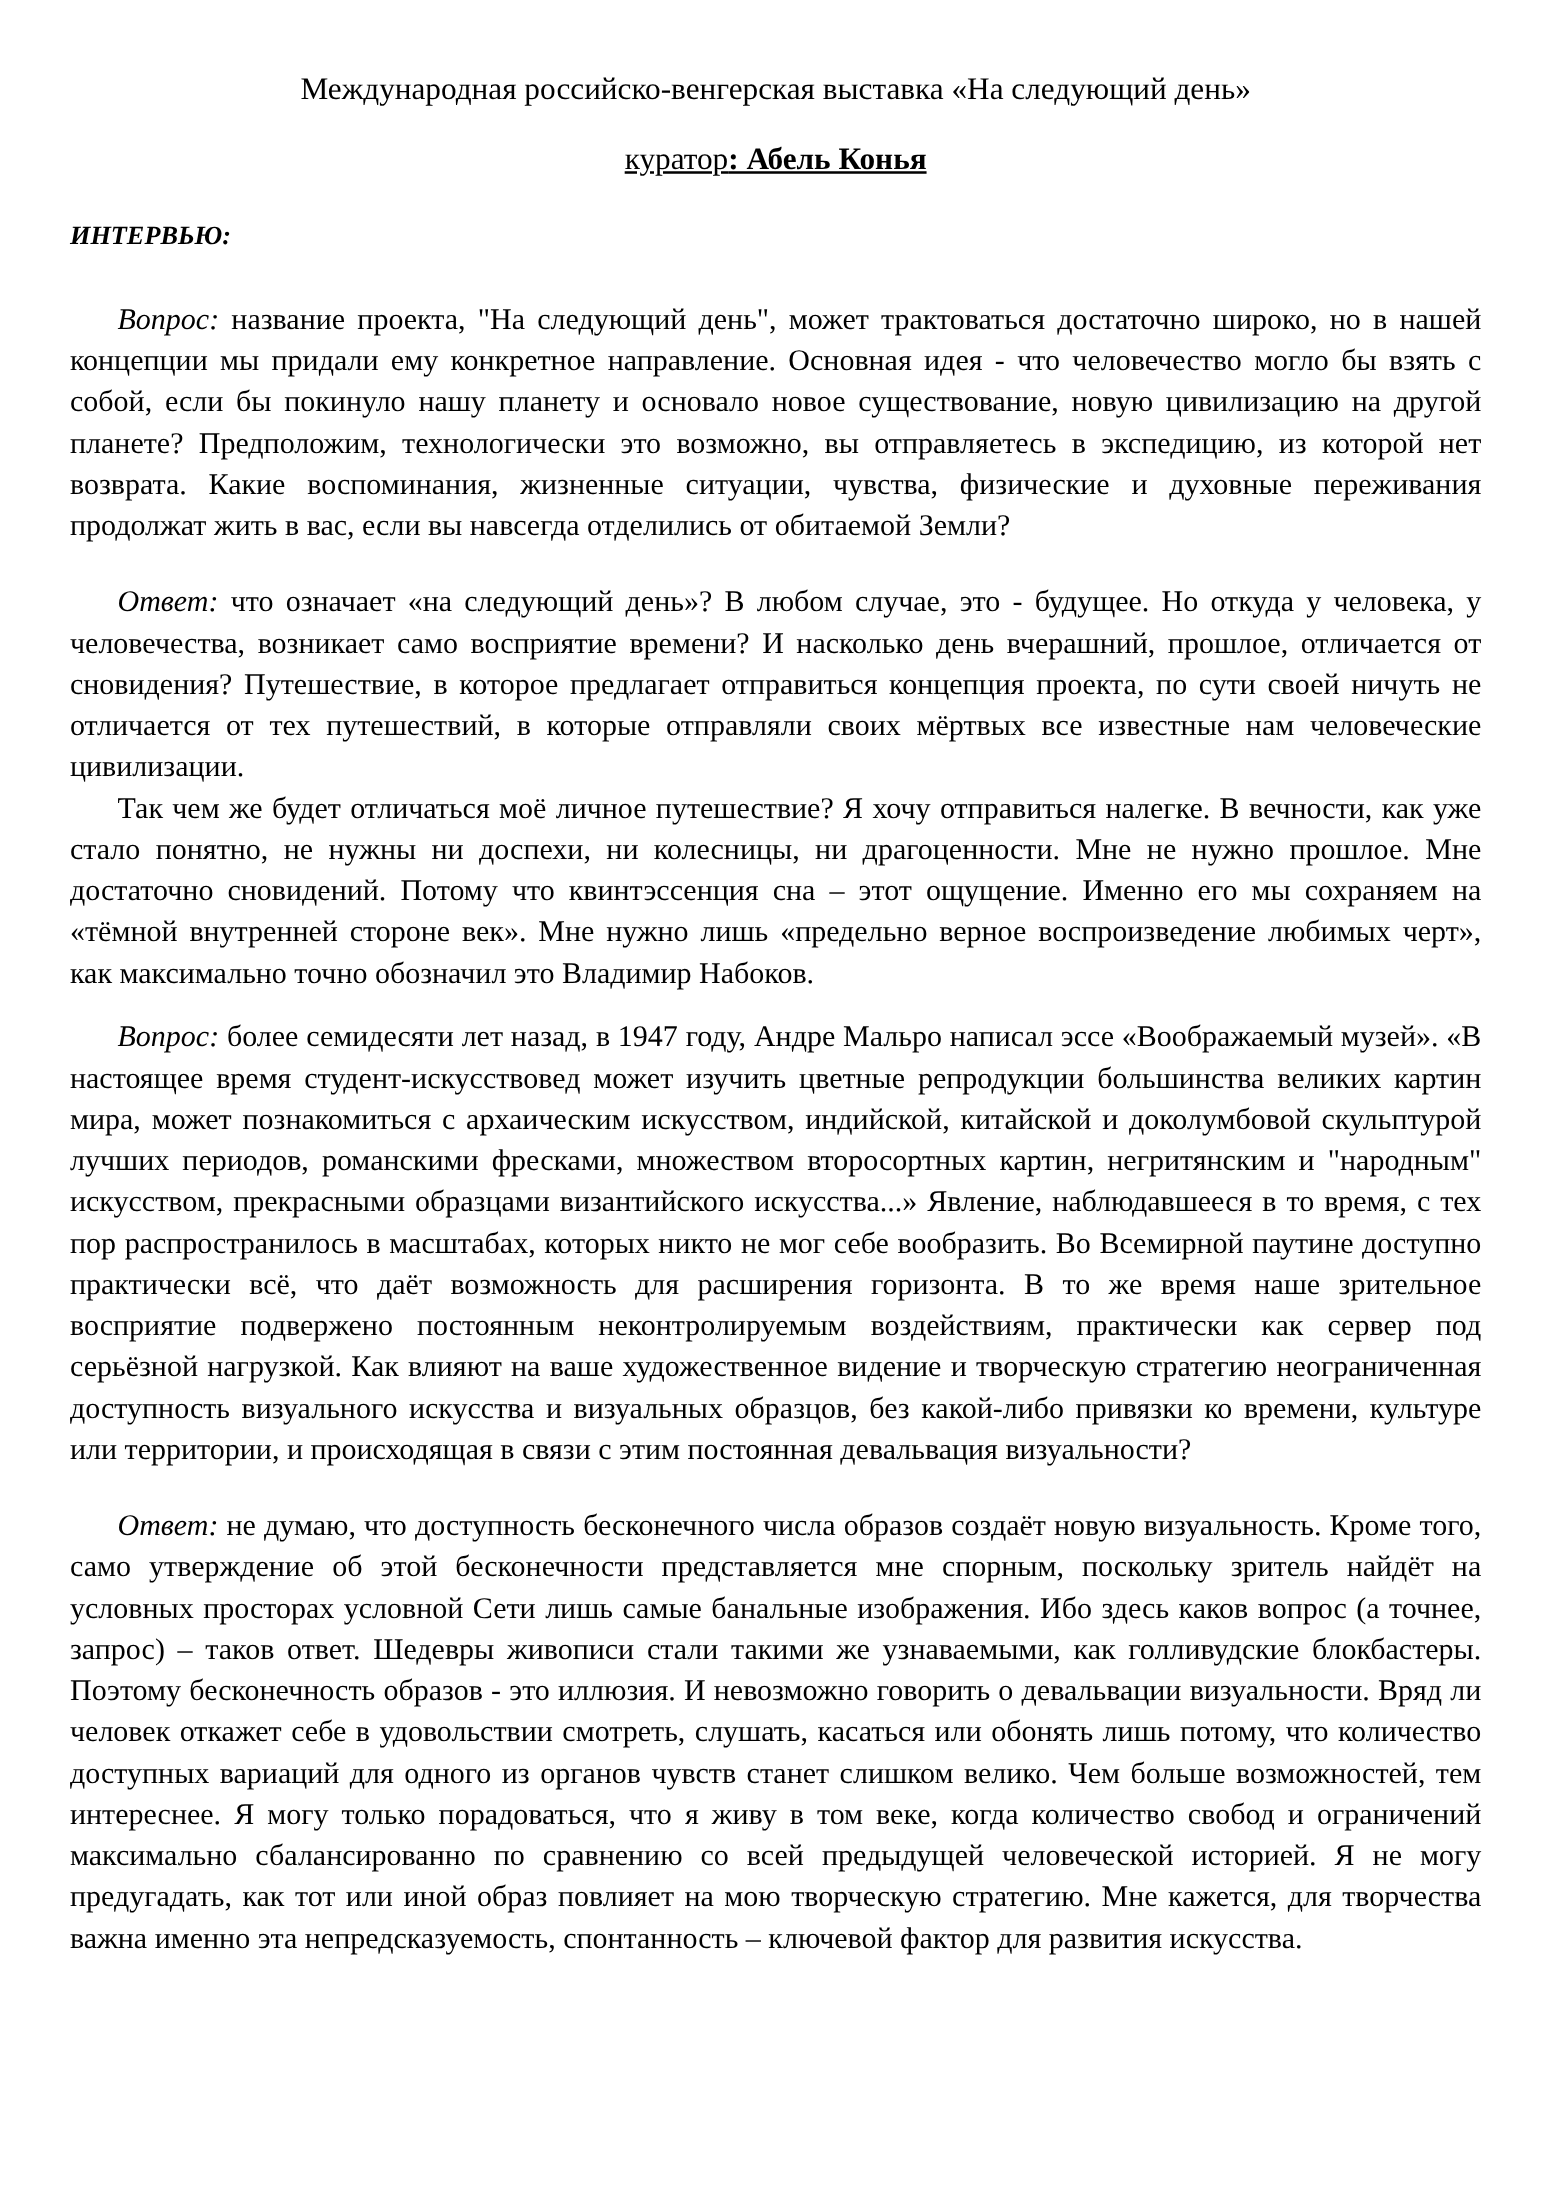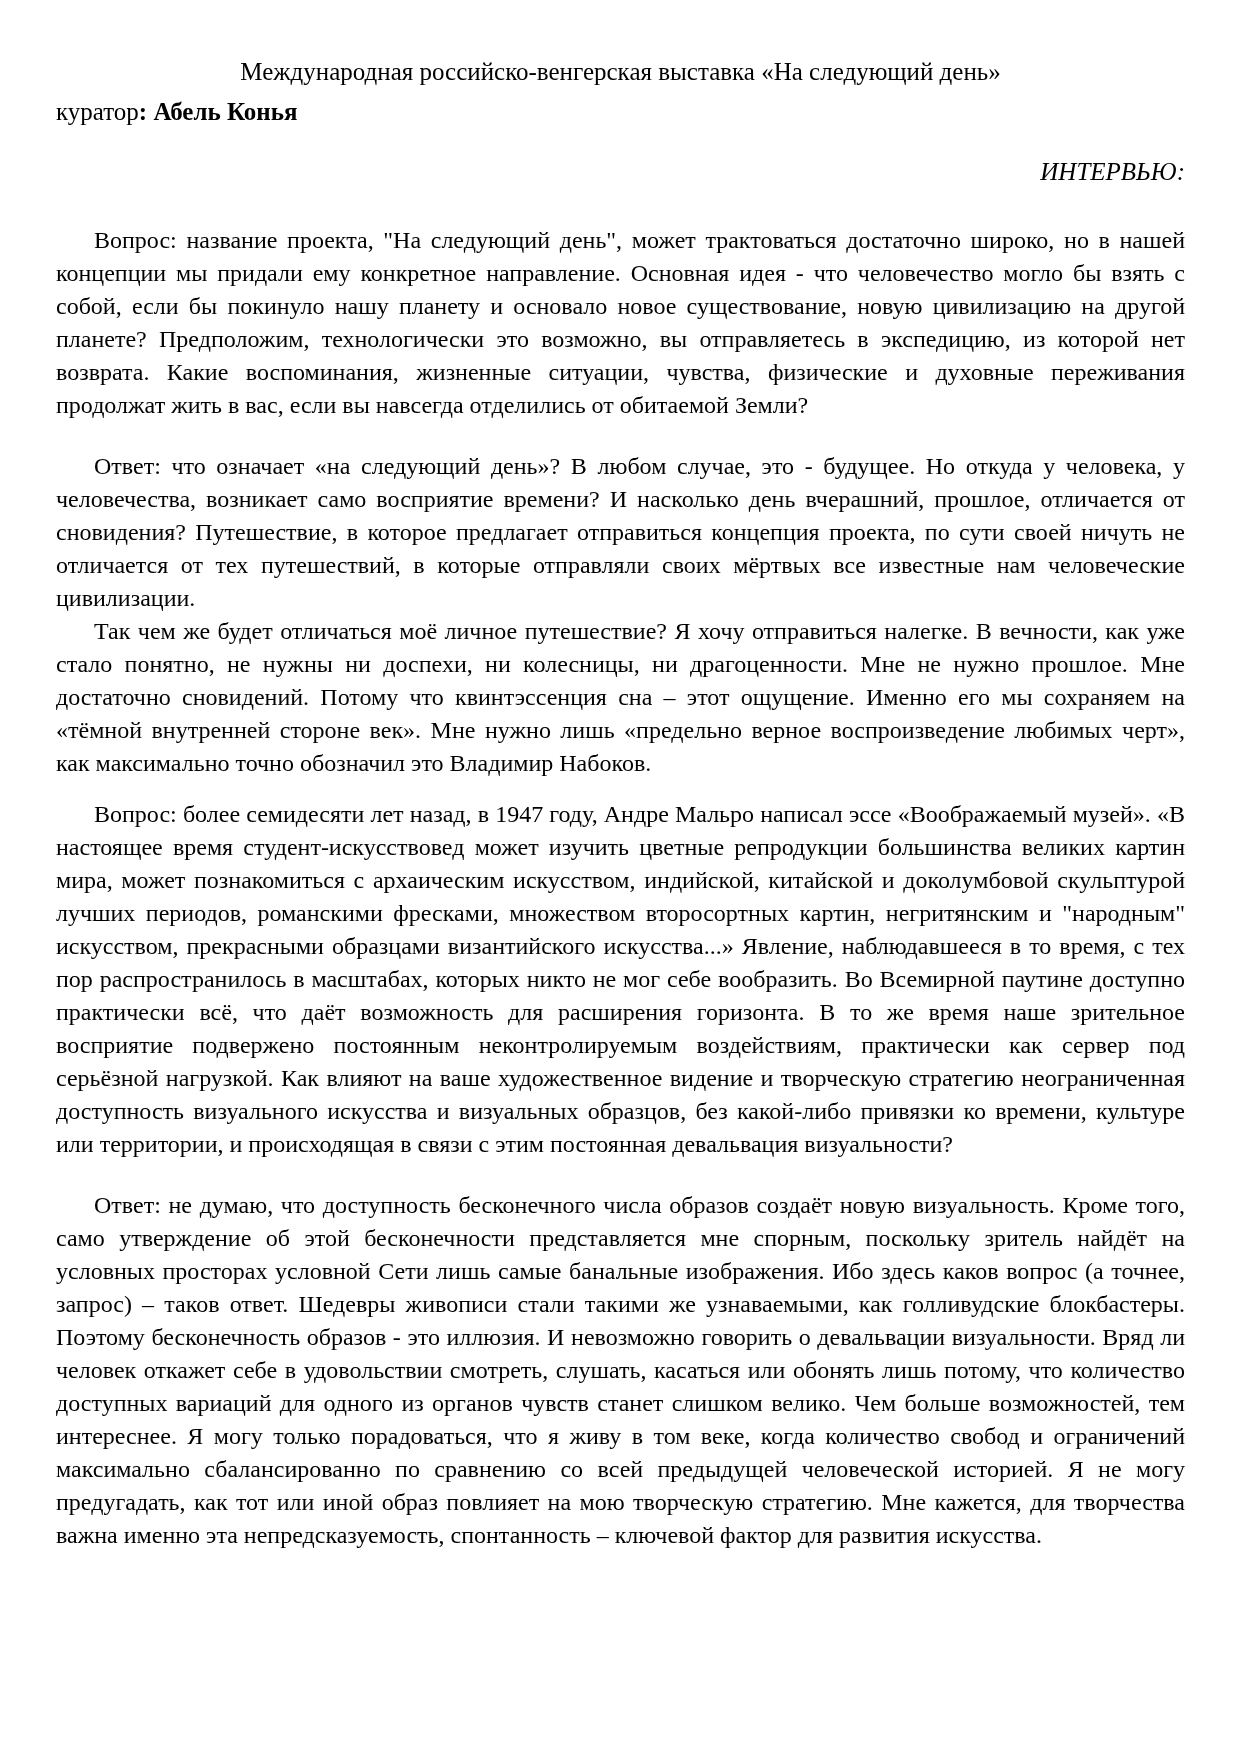--- a/index.html
+++ b/index.html
@@ -23,52 +23,55 @@
   }
   .doc-title {
     font-size: 25px;
     font-weight: normal;
     text-align: center;
     line-height: 40px;
     margin: 0;
   }
   .doc-subtitle {
     font-size: 25px;
+    text-align: center;
     line-height: 40px;
-    margin: 0;
+    margin: 16px;
+    text-decoration: underline;
   }
   .doc-subtitle .curator-name {
     font-weight: bold;
   }
   .section-heading {
-    font-size: 25px;
+    font-size: 21px;
     font-style: italic;
-    text-align: right;
+    text-align: left;
     line-height: 40px;
     margin: 20px 0 0 0;
-    font-weight: normal;
+    font-weight: bold;
   }
   .author-name {
     font-size: 23px;
     font-weight: bold;
     text-align: center;
     line-height: 38px;
     margin: 21px 0 0 0;
   }
   .body-text {
     margin-top: 32px;
   }
   .para {
     font-size: 24px;
     line-height: 33px;
     text-align: justify;
     text-indent: 38px;
     margin: 0;
   }
   .para .lead {
+    font-style: italic;
   }
   .para.answer   { margin-top: 28px; }
   .para.question2 { margin-top: 18px; }
 </style>
 </head>
 <body>
 
 <div class="page">
 
   <h1 class="doc-title">Международная российско-венгерская выставка «На следующий день»</h1>

